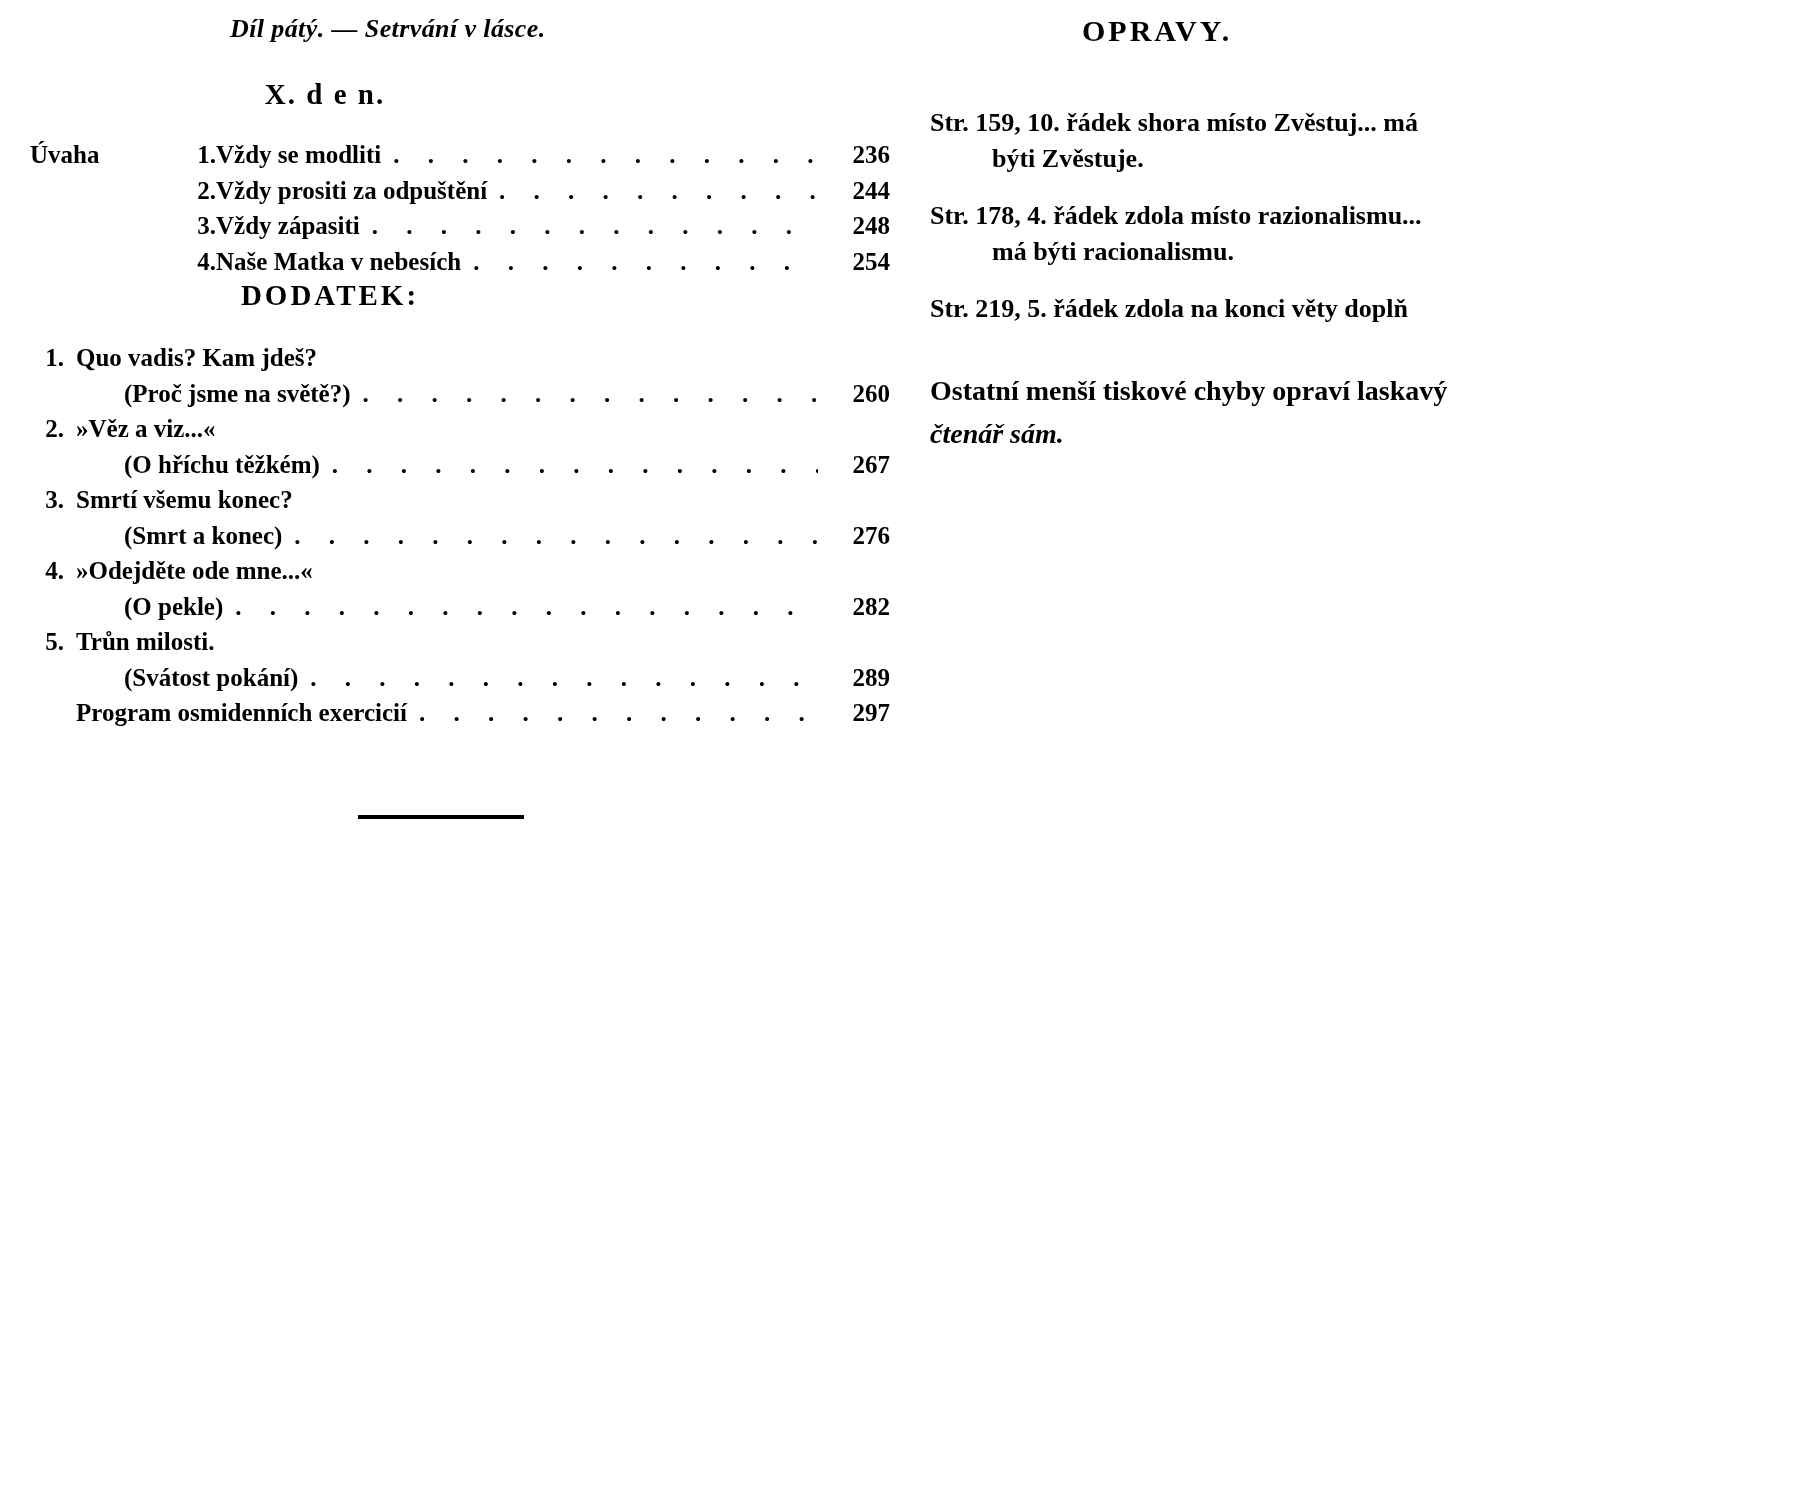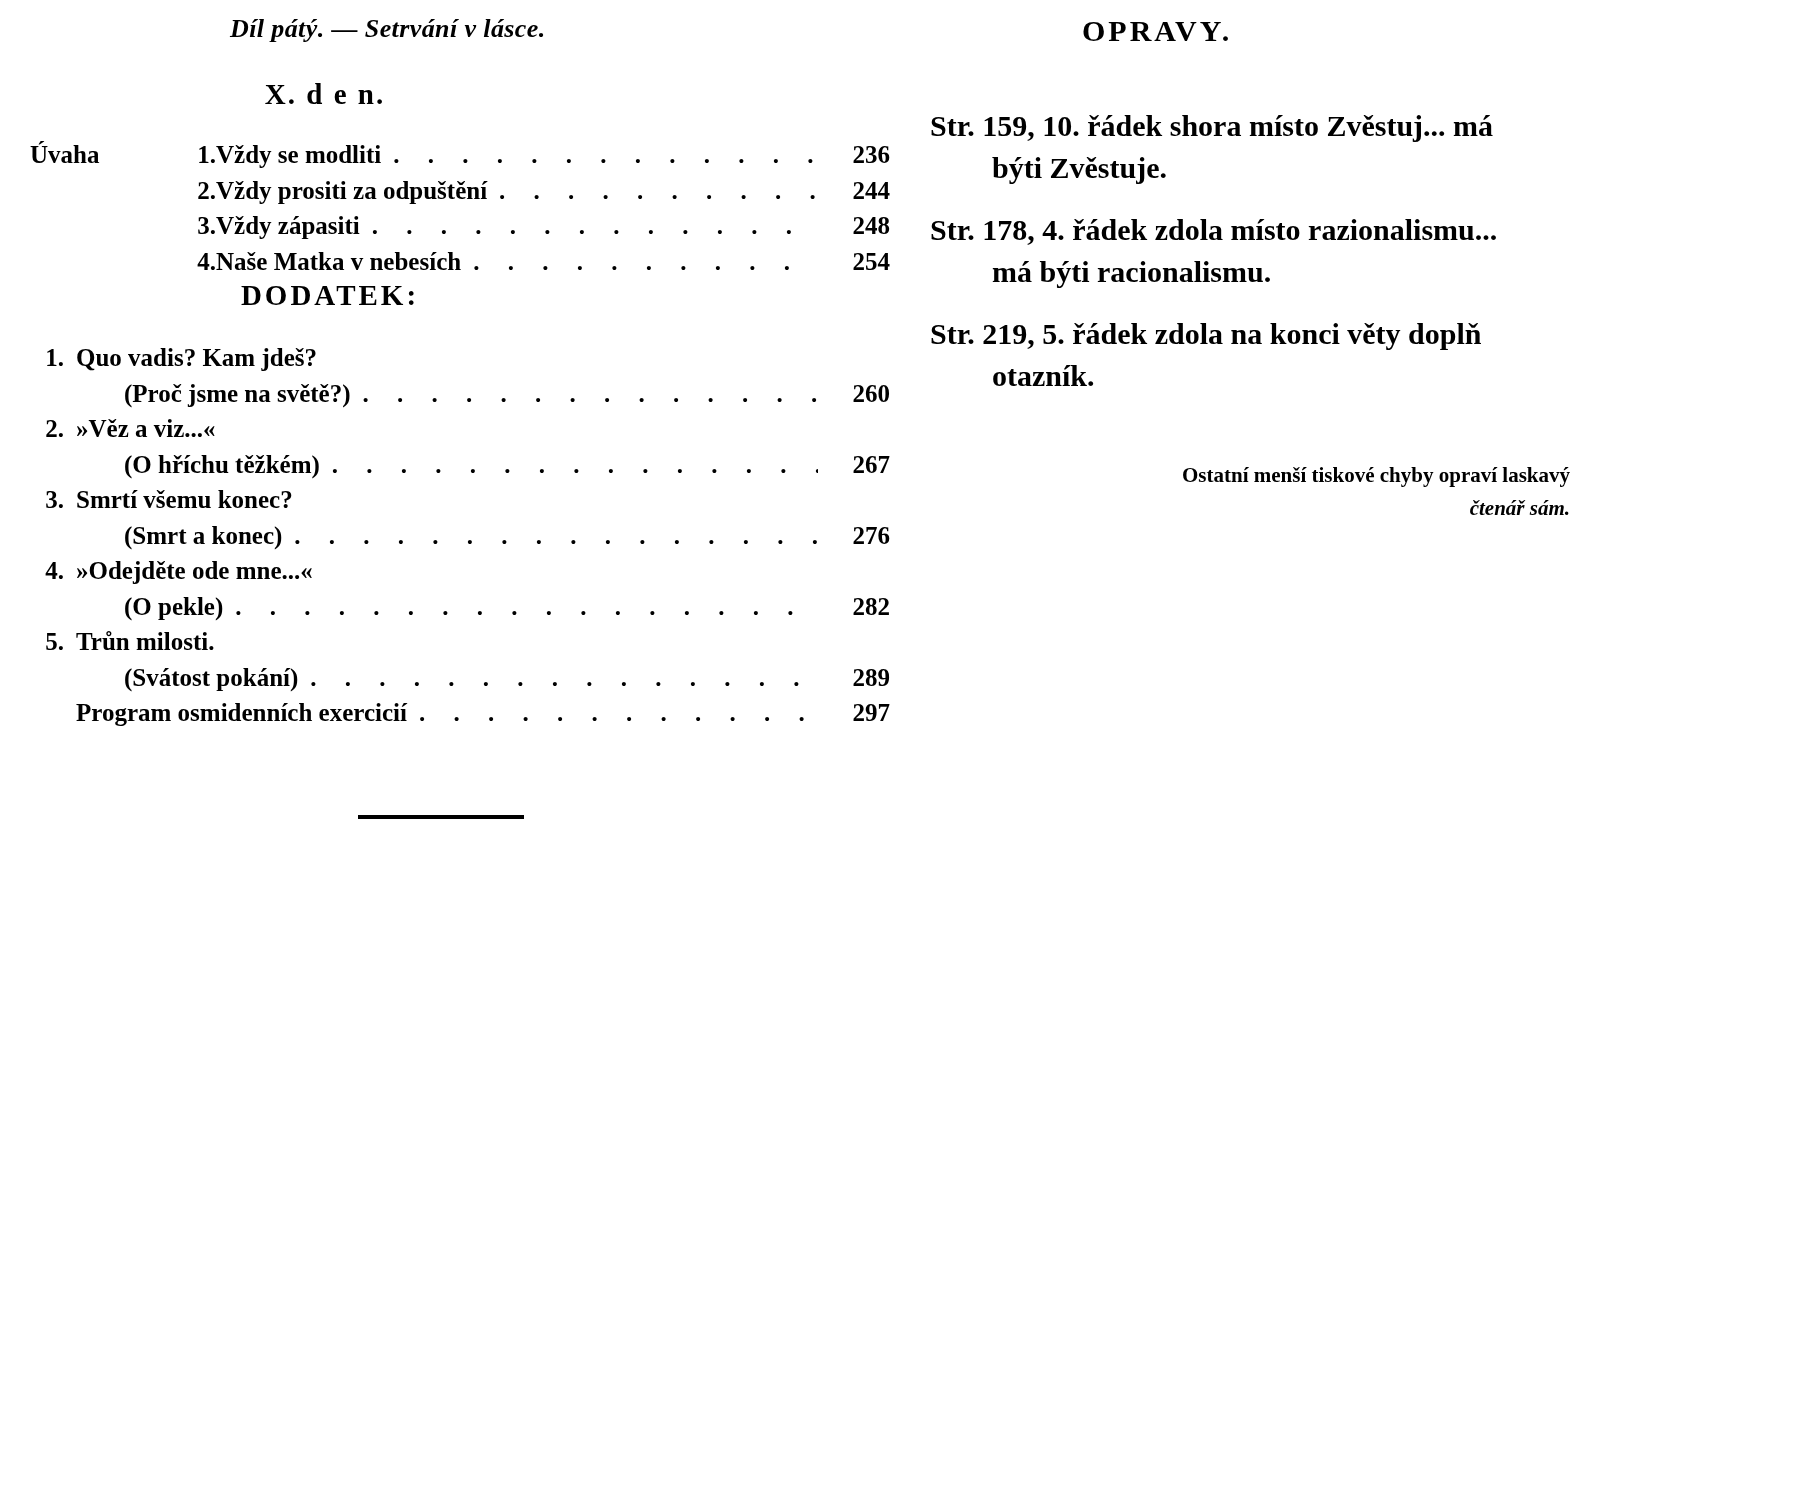--- a/index.html
+++ b/index.html
@@ -128,36 +128,36 @@
     width: 640px;
   }
   .errata-title {
     font-size: 30px;
     font-weight: bold;
     letter-spacing: 3px;
     margin: 0 0 57px 0;
     padding-left: 152px;
   }
   .errata-item {
-    font-size: 30px;
+    font-size: 26px;
     font-weight: bold;
     line-height: 1.4;
     margin-bottom: 20px;
     text-align: justify;
   }
   .errata-item .cont {
     display: block;
     padding-left: 62px;
   }
   .errata-note {
-    font-size: 21px;
+    font-size: 28px;
     font-weight: bold;
     line-height: 1.55;
-    margin-top: 62px;
-    text-align: right;
+    margin-top: 42px;
+    text-align: left;
   }
   .errata-note .line2 {
     display: block;
     font-style: italic;
   }
 </style>
 </head>
 <body>
 
 <div class="page">
@@ -299,21 +299,20 @@
       <span class="cont">býti Zvěstuje.</span>
     </div>
 
     <div class="errata-item">
       <span>Str. 178, 4. řádek zdola místo razionalismu...</span>
       <span class="cont">má býti racionalismu.</span>
     </div>
 
     <div class="errata-item">
       <span>Str. 219, 5. řádek zdola na konci věty doplň</span>
-      <span class="cont">otazník.</span>
     </div>
 
     <div class="errata-note">
       <span>Ostatní menší tiskové chyby opraví laskavý</span>
       <span class="line2">čtenář sám.</span>
     </div>
 
   </div>
 
 </div>

